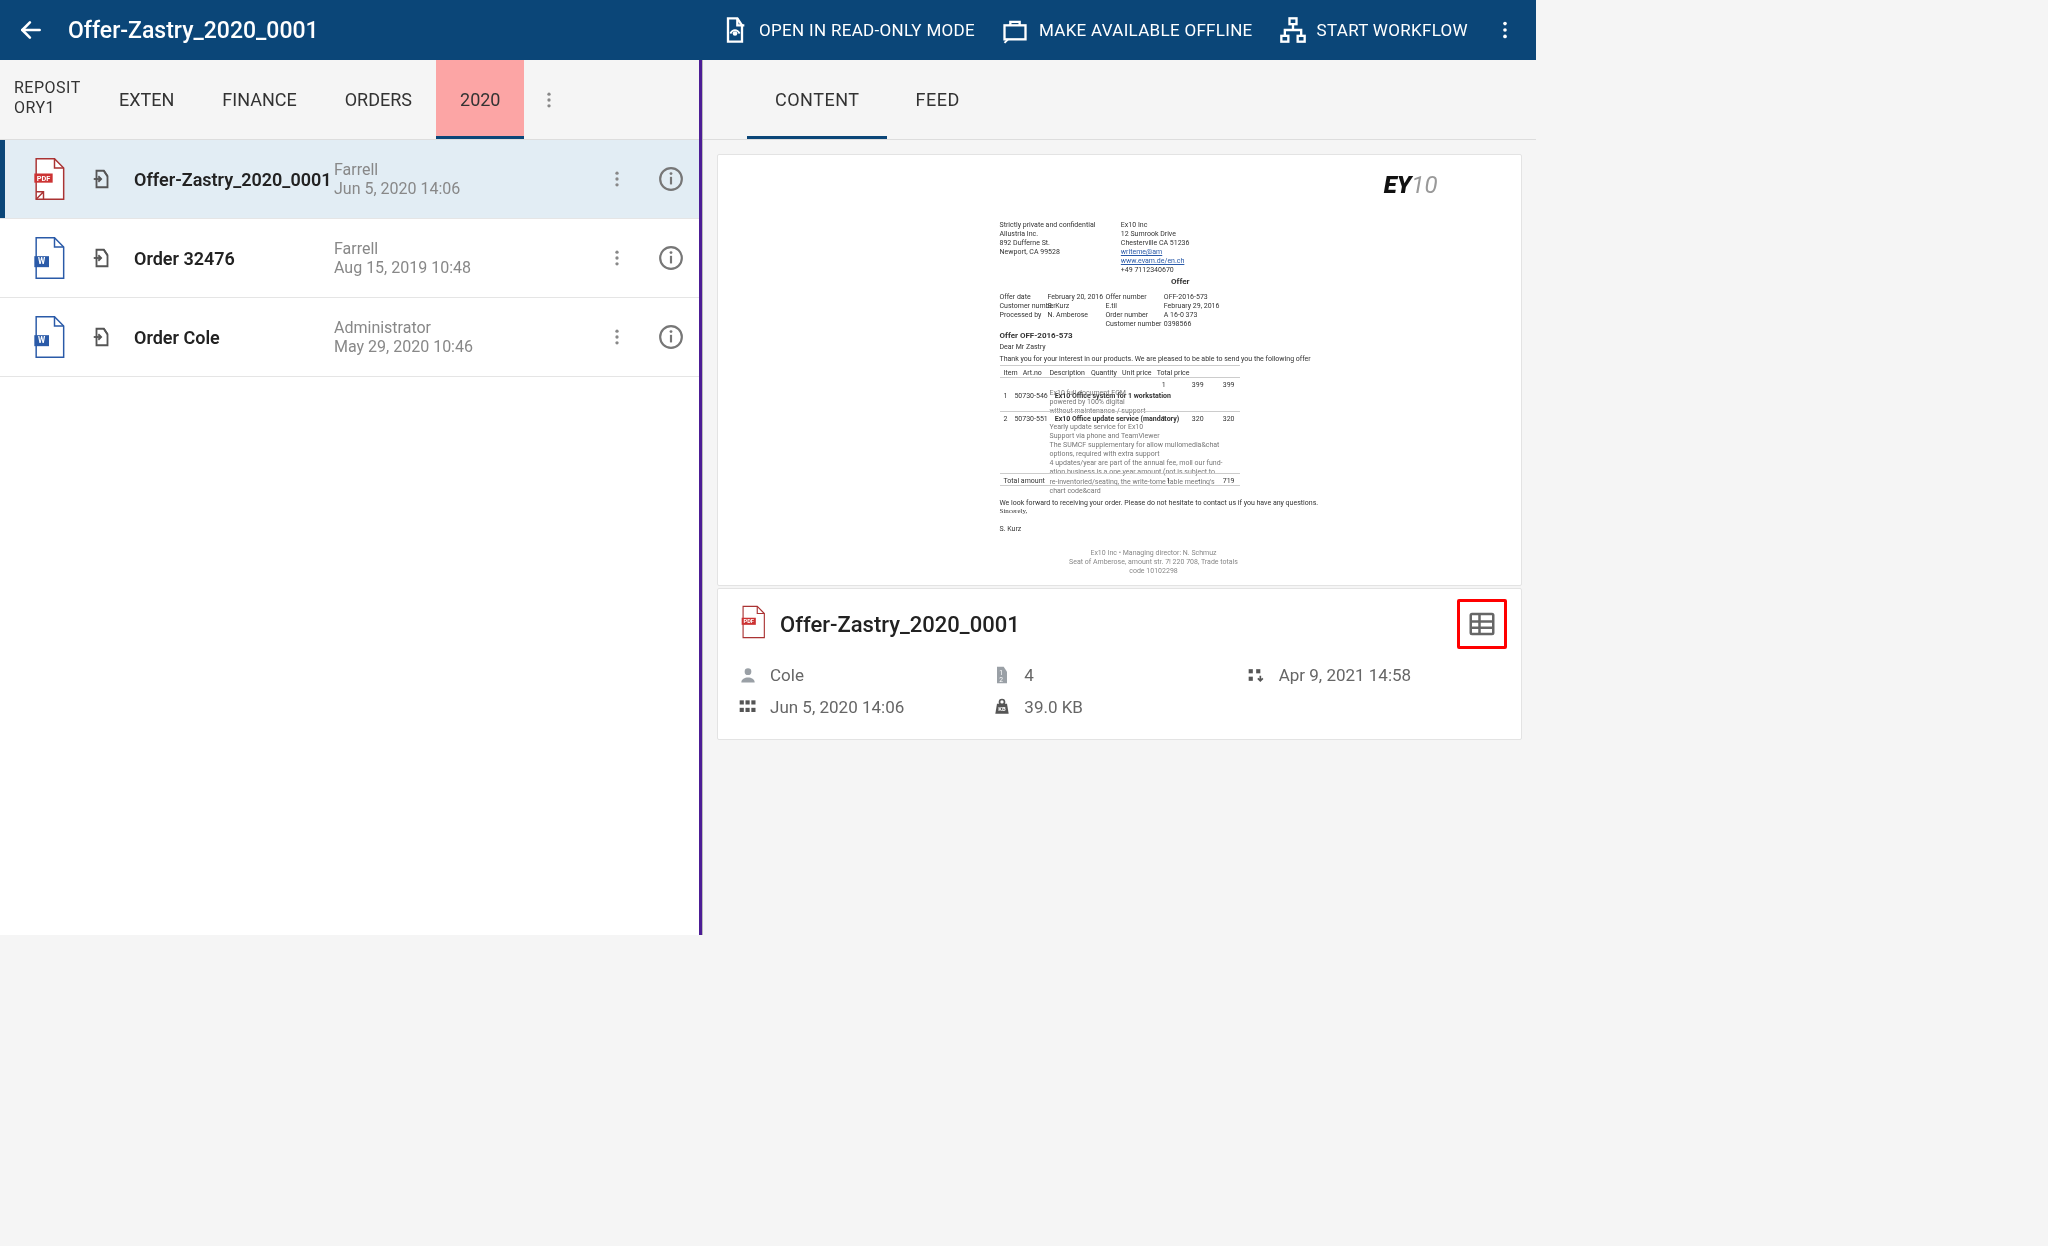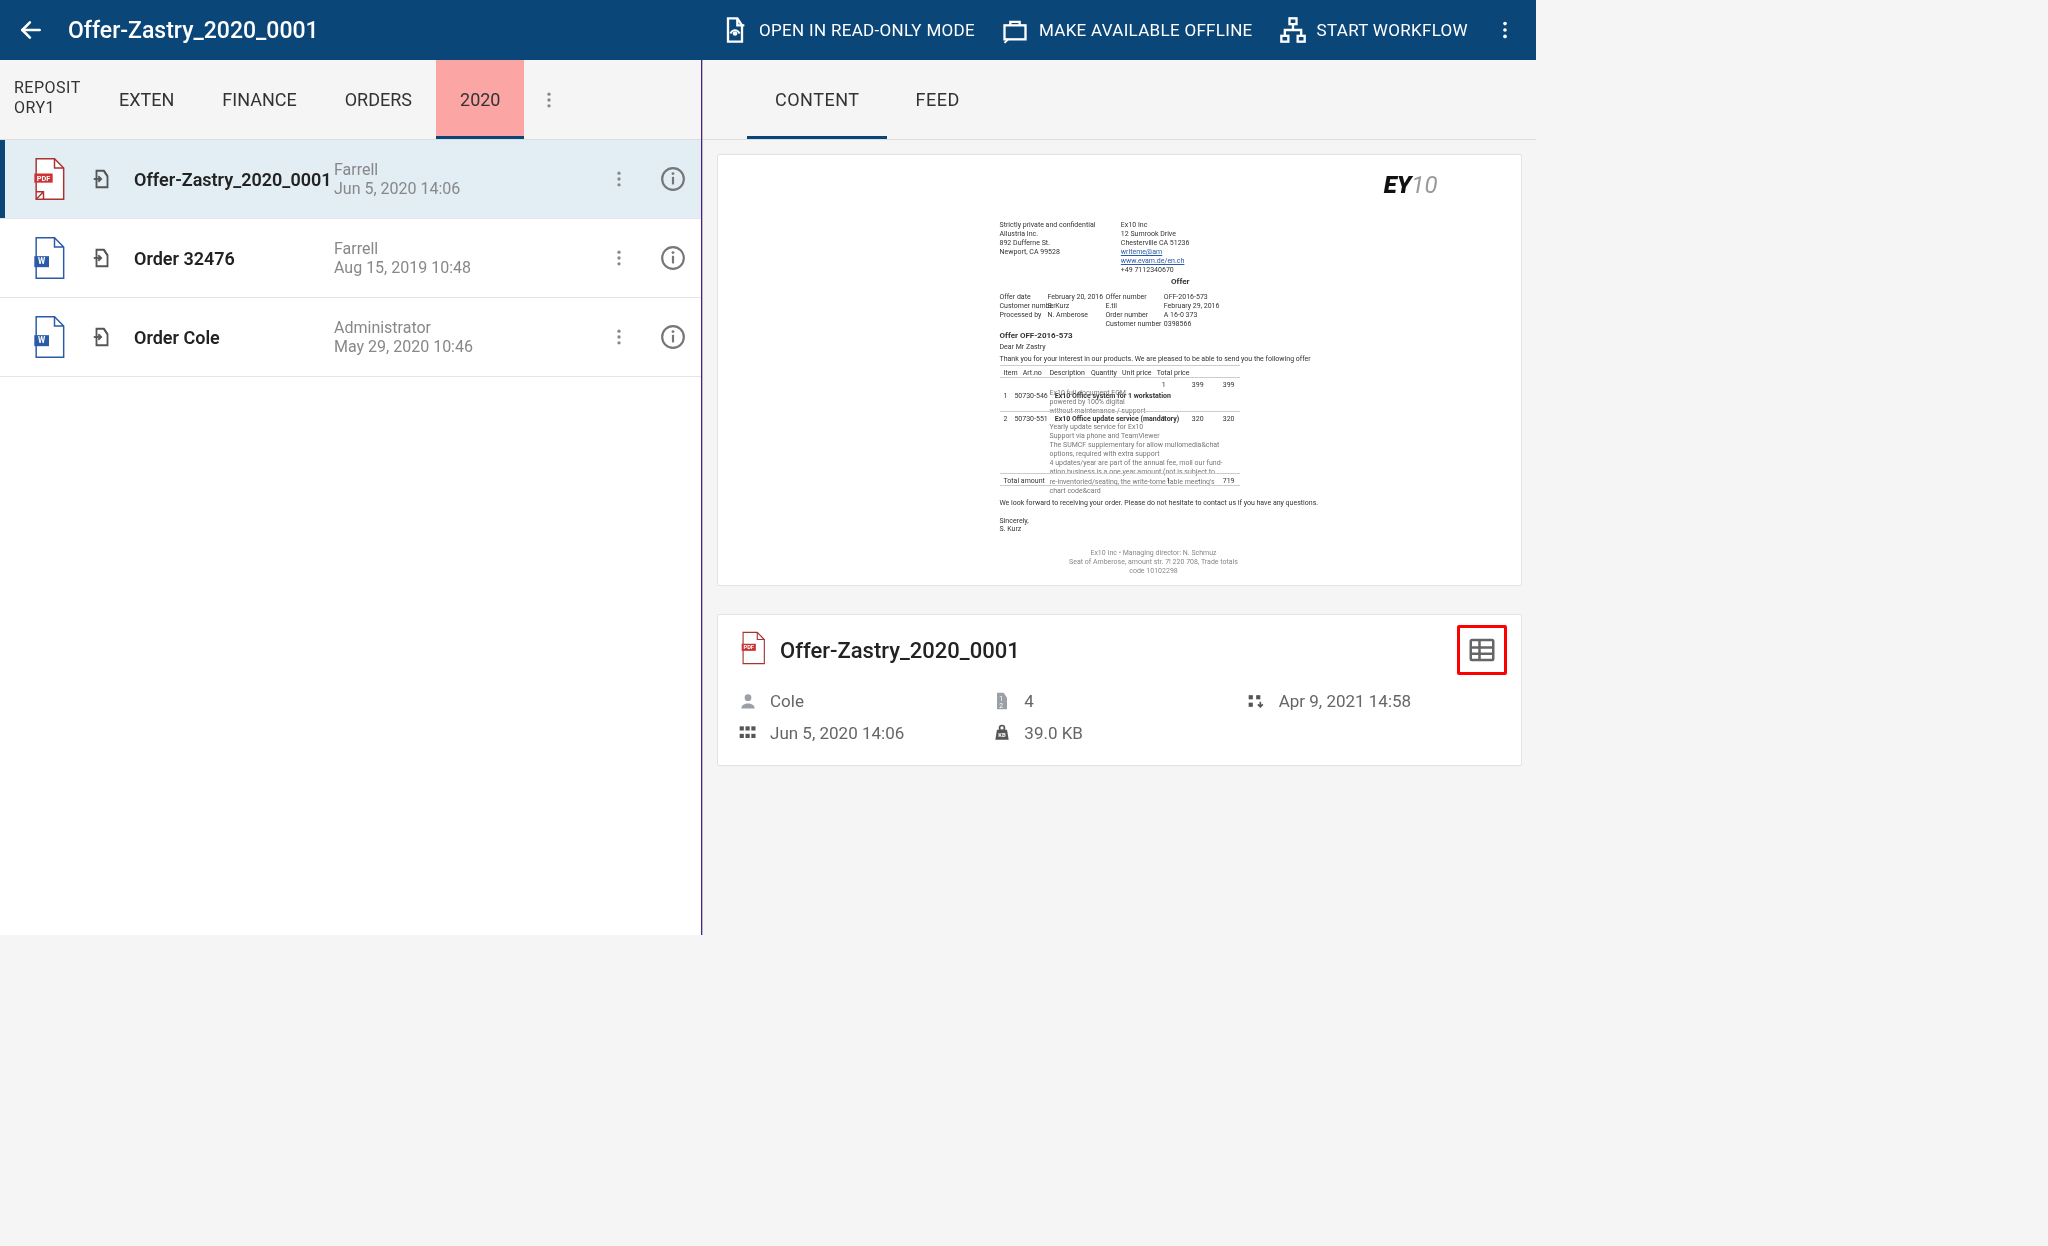--- a/index.html
+++ b/index.html
@@ -9,21 +9,21 @@
   .appbar { background: #0b4678; color: #fff; height: 60px; display: flex; align-items: center; padding: 0 14px; }
   .appbar .back { width: 34px; height: 34px; display: flex; align-items: center; justify-content: center; cursor: pointer; }
   .appbar .title { font-size: 23px; font-weight: 500; margin-left: 20px; flex: 0 0 auto; }
   .appbar .spacer { flex: 1; }
   .appbar .action { display: flex; align-items: center; gap: 10px; margin-left: 26px; cursor: pointer; font-size: 17px; letter-spacing: .3px; }
   .appbar .action .icon { width: 28px; height: 28px; display:flex;align-items:center;justify-content:center;}
   .appbar .dots { width: 34px; height: 34px; display: flex; align-items: center; justify-content: center; margin-left: 20px; cursor: pointer; }
 
   
   .body { display: flex; height: calc(935px - 60px); }
-  .left { flex: 0 0 702px; display: flex; flex-direction: column; border-right: 1px solid #4c1d95; background:#f5f5f5;}
+  .left { flex: 0 0 702px; display: flex; flex-direction: column; border-right: 3px solid #4c1d95; background:#f5f5f5;}
   .right { flex: 1; border-left: 1px solid #bbb; background:#f5f5f5;}
 
   
   .crumbs { height: 80px; display: flex; align-items: stretch; border-bottom: 1px solid #ddd; background:#f5f5f5;}
   .crumb-root { width: 95px; padding: 18px 10px 0 14px; font-size: 16px; color: #333; letter-spacing: .5px; line-height: 1.25; word-break: break-all; }
   .crumb { display: flex; align-items: center; padding: 0 24px; font-size: 18px; color: #333; cursor: pointer; position:relative;}
   .crumb.active { background: #fca5a5; }
   .crumb.active::after{content:"";position:absolute;left:0;right:0;bottom:0;height:3px;background:#0b4678;}
   .crumbs .dots{width:50px;display:flex;align-items:center;justify-content:center;cursor:pointer;}
 
@@ -40,21 +40,21 @@
   .row .rowacts{margin-left:auto;display:flex;align-items:center;gap:26px;}
   .row .rowdots{width:28px;height:28px;display:flex;align-items:center;justify-content:center;cursor:pointer;}
   .row .rowinfo{width:28px;height:28px;display:flex;align-items:center;justify-content:center;cursor:pointer;}
 
   
   .rtabs{height:80px;display:flex;align-items:stretch;border-bottom:1px solid #ddd;padding-left:44px;}
   .rtab{display:flex;align-items:center;padding:0 28px;font-size:18px;color:#333;letter-spacing:.5px;cursor:pointer;position:relative;}
   .rtab.active::after{content:"";position:absolute;left:0;right:0;bottom:0;height:3px;background:#0b4678;}
 
   
-  .rcontent{padding:14px;display:flex;flex-direction:column;gap:28px;height:calc(100% - 80px);}
+  .rcontent{padding:14px;display:flex;flex-direction:column;gap:2px;height:calc(100% - 80px);}
   .preview{background:#fff;border:1px solid #e3e3e3;border-radius:2px;flex:0 0 auto;display:flex;align-items:center;justify-content:center;padding:10px;}
   .docthumb{width:660px;height:410px;background:#fff;position:relative;font-size:6px;color:#333;}
 
   
   .infocard{background:#fff;border:1px solid #e3e3e3;border-radius:2px;padding:16px 20px 22px 20px;position:relative;}
   .infocard .titleline{display:flex;align-items:center;gap:12px;}
   .infocard .docname{font-size:22px;color:#222;font-weight:500;}
   .infocard .detailsbtn{position:absolute;right:14px;top:10px;width:50px;height:50px;border:3px solid #f00;display:flex;align-items:center;justify-content:center;cursor:pointer;border-radius:2px;}
   .infogrid{display:grid;grid-template-columns:1fr 1fr 1fr;row-gap:12px;margin-top:22px;font-size:17px;color:#666;}
   .infoitem{display:flex;align-items:center;gap:12px;}
@@ -300,21 +300,21 @@
           <div class="block" style="left:260px;top:224px;color:#777;">Ex10 full document ECM<br>powered by 100% digital<br>without maintenance / support</div>
           <div class="hline" style="top:246px;"></div>
           <div class="block" style="left:214px;top:250px;">2&nbsp;&nbsp;&nbsp;&nbsp;50730-551&nbsp;&nbsp;&nbsp;&nbsp;<b>Ex10 Office update service (mandatory)</b></div>
           <div class="block" style="right:215px;top:250px;">1&nbsp;&nbsp;&nbsp;&nbsp;&nbsp;&nbsp;&nbsp;&nbsp;&nbsp;&nbsp;&nbsp;&nbsp;&nbsp;&nbsp;&nbsp;320&nbsp;&nbsp;&nbsp;&nbsp;&nbsp;&nbsp;&nbsp;&nbsp;&nbsp;&nbsp;&nbsp;320</div>
           <div class="block" style="left:260px;top:258px;color:#777;">Yearly update service for Ex10<br>Support via phone and TeamViewer<br>The SUMCF supplementary for allow mullomedia&amp;chat<br>options, required with extra support<br>4 updates/year are part of the annual fee, moll our fund-<br>ation business is a one year amount (not is subject to<br>re-inventoried/seating, the write-tome table meeting's<br>chart code&amp;card</div>
           <div class="hline" style="top:308px;"></div>
           <div class="block" style="left:214px;top:312px;">Total amount</div>
           <div class="block" style="right:215px;top:312px;">1&nbsp;&nbsp;&nbsp;&nbsp;&nbsp;&nbsp;&nbsp;&nbsp;&nbsp;&nbsp;&nbsp;&nbsp;&nbsp;&nbsp;&nbsp;&nbsp;- &nbsp;&nbsp;&nbsp;&nbsp;&nbsp;&nbsp;&nbsp;&nbsp;&nbsp;&nbsp;&nbsp;&nbsp;719</div>
           <div class="hline" style="top:320px;"></div>
           <div class="block" style="left:210px;top:334px;">We look forward to receiving your order. Please do not hesitate to contact us if you have any questions.</div>
-          <div class="block" style="left:210px;top:352px;">Sincerely,</div>
+          <div class="block" style="left:210px;top:342px;font-family:Liberation Serif, serif;">Sincerely,</div>
           <div class="block" style="left:210px;top:360px;">S. Kurz</div>
           <div class="block" style="left:278px;right:210px;top:384px;text-align:center;color:#888;">Ex10 Inc • Managing director: N. Schmuz<br>Seat of Amberose, amount str. 7! 220 708, Trade totals code 10102298</div>
         </div>
       </div>
 
       <div class="infocard">
         <div class="titleline">
           <span>
             <svg viewBox="0 0 40 48" width="30" height="34">
                 <path d="M6 2h20l10 10v34H6z" fill="#fff" stroke="#a33" stroke-width="1.6"></path>

